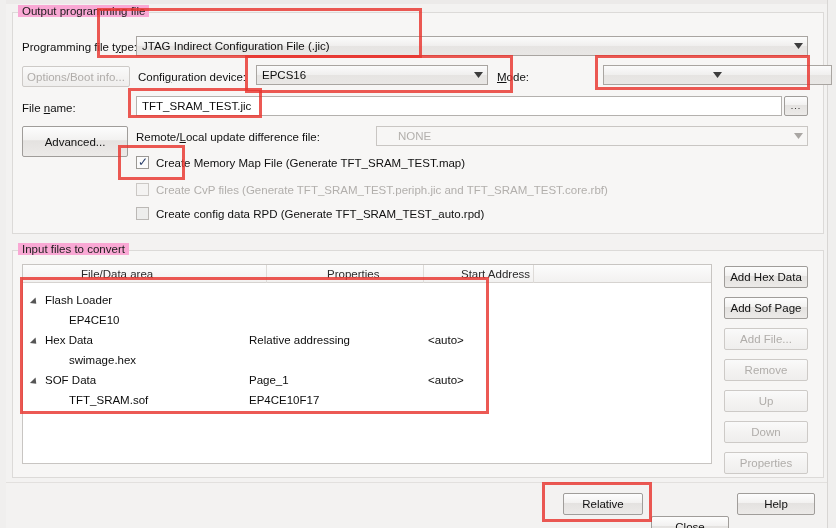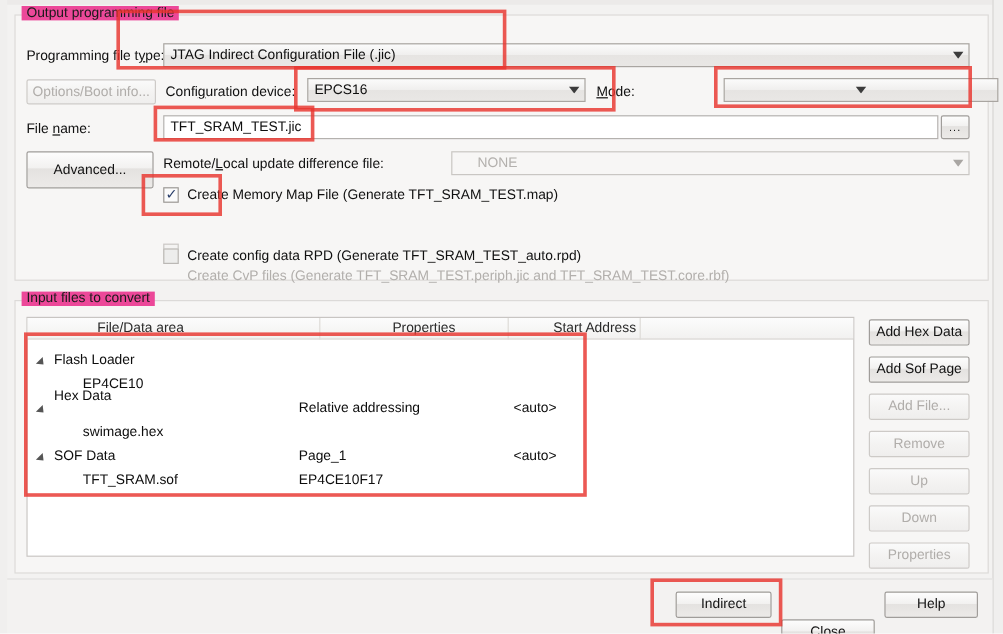--- a/index.html
+++ b/index.html
@@ -25,21 +25,21 @@
   .win-edge-t { position:absolute; left:0; top:0; width:836px; height:4px; background:#eceae9; }
 
   
   .group {
     position: absolute;
     border: 1px solid #dcdad8;
     background: #f7f6f5;
   }
   .group-title {
     position: absolute;
-    background: #ec4899;
+    background: #f9a8d4;
     padding: 0 4px;
     font-size: 11.5px;
     color: #1a1a1a;
     white-space: nowrap;
   }
 
   
   .lbl {
     position: absolute;
     font-size: 11.5px;
@@ -120,21 +120,21 @@
     position: relative;
     flex: none;
   }
   .cbx.dis { border-color: #cbc8c5; background: #f4f3f2; }
   .cbx.flat { border-color:#bbb8b5; background:#ededec; }
   .cbx .tick {
     position: absolute; left: 1px; top: -1px;
     font-size: 12px; color: #2b3f6b; line-height: 13px;
   }
   .cb-lab { margin-left: 7px; font-size: 11.5px; color: #101010; white-space: nowrap; }
-  .cb-lab.dim { color: #b2afac; margin-top: 41px; }
+  .cb-lab.dim { color: #b2afac; }
 
   
   .listbox {
     position: absolute;
     border: 1px solid #c8c5c2;
     background: #ffffff;
   }
   .list-head {
     position: absolute; left:0; top:0; right:0; height: 18px;
     background: linear-gradient(to bottom,#fcfcfc,#f2f1f0);
@@ -264,21 +264,21 @@
       <span class="tri" style="left:9px; top:33px;"></span>
       <span class="trow" style="left:22px; top:29px;">Flash Loader</span>
     </div>
 
     <div>
       <span class="trow" style="left:46px; top:49px;">EP4CE10</span>
     </div>
 
     <div>
       <span class="tri" style="left:9px; top:73px;"></span>
-      <span class="trow" style="left:22px; top:59px;">Hex Data</span>
+      <span class="trow" style="left:22px; top:69px;">Hex Data</span>
       <span class="trow" style="left:226px; top:69px;">Relative addressing</span>
       <span class="trow" style="left:405px; top:69px;">&lt;auto&gt;</span>
     </div>
 
     <div>
       <span class="trow" style="left:46px; top:89px;">swimage.hex</span>
     </div>
 
     <div>
       <span class="tri" style="left:9px; top:113px;"></span>
@@ -309,21 +309,21 @@
     <span>Up</span>
   </div>
   <div class="btn dis" style="left:724px; top:421px; width:84px; height:22px;">
     <span>Down</span>
   </div>
   <div class="btn dis" style="left:724px; top:452px; width:84px; height:22px;">
     <span>Properties</span>
   </div>
 
   <div class="bottombar"></div>
-  <div class="btn" style="left:563px; top:493px; width:80px; height:22px;">Indirect</div>
+  <div class="btn" style="left:563px; top:493px; width:80px; height:22px;">Relative</div>
   <div class="btn" style="left:651px; top:516px; width:78px; height:22px;">Close</div>
   <div class="btn" style="left:737px; top:493px; width:78px; height:22px;">Help</div>
 
   <div class="redbox" style="left:97px; top:8px; width:325px; height:50px;"></div>
   <div class="redbox" style="left:245px; top:55px; width:268px; height:38px;"></div>
   <div class="redbox" style="left:595px; top:55px; width:215px; height:35px;"></div>
   <div class="redbox" style="left:128px; top:88px; width:134px; height:30px;"></div>
   <div class="redbox" style="left:118px; top:145px; width:67px; height:35px;"></div>
   <div class="redbox" style="left:20px; top:277px; width:469px; height:137px;"></div>
   <div class="redbox" style="left:542px; top:482px; width:110px; height:40px;"></div>

